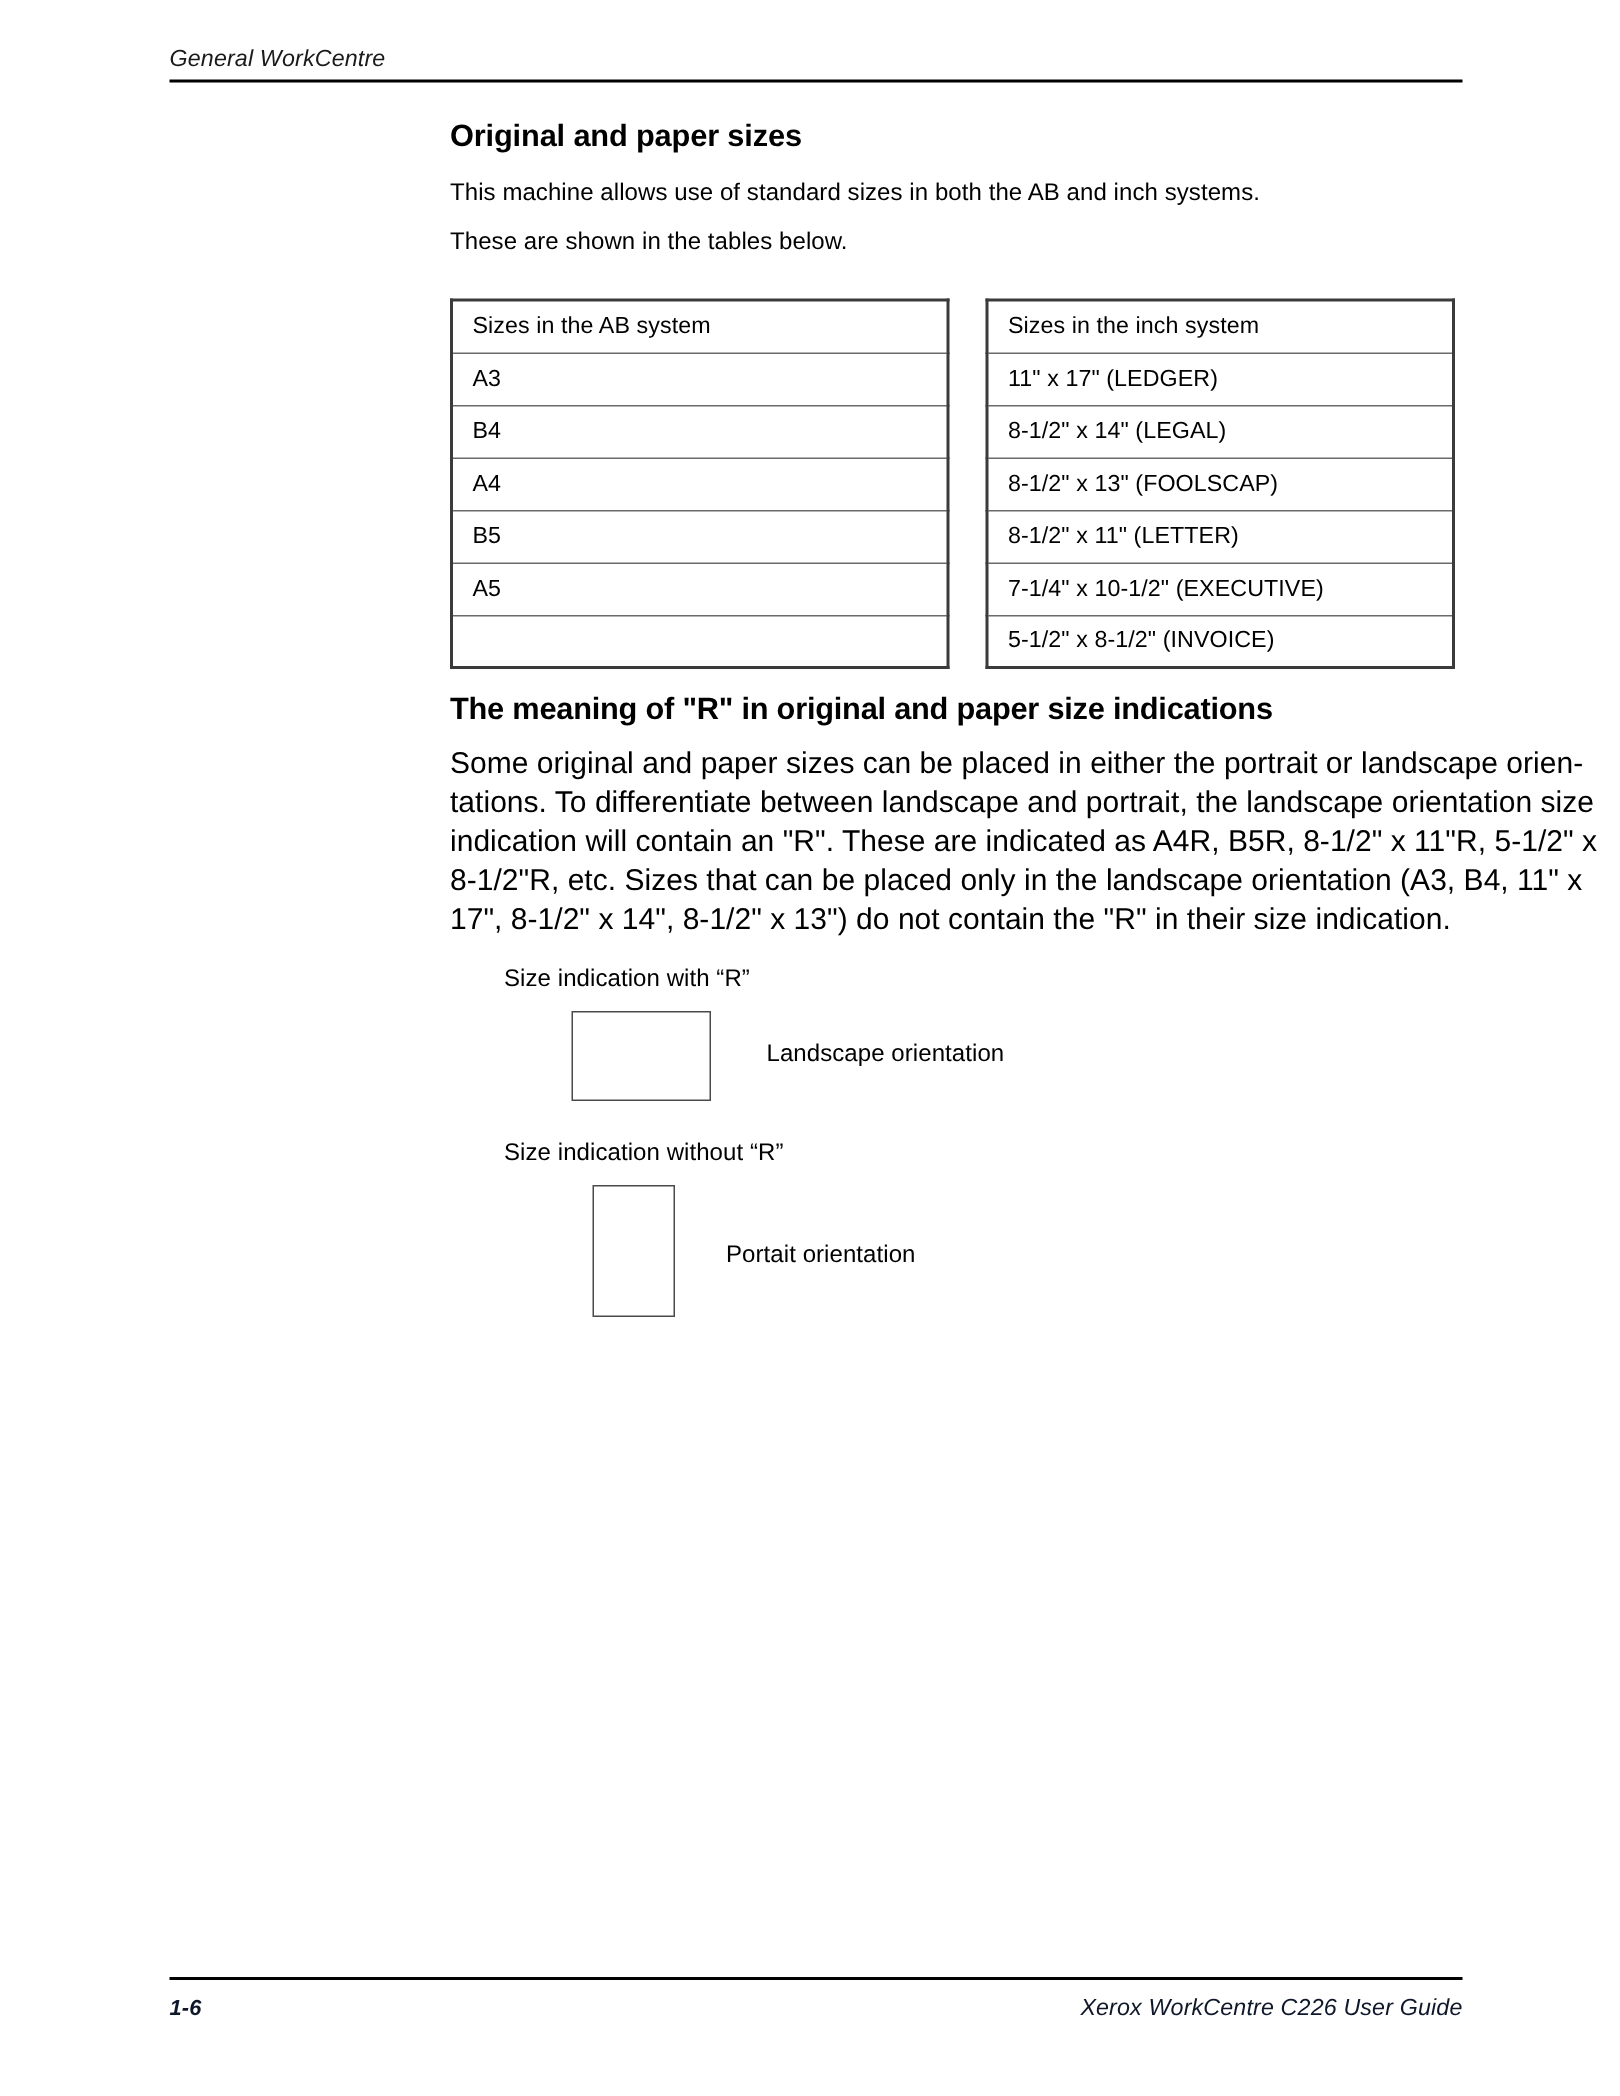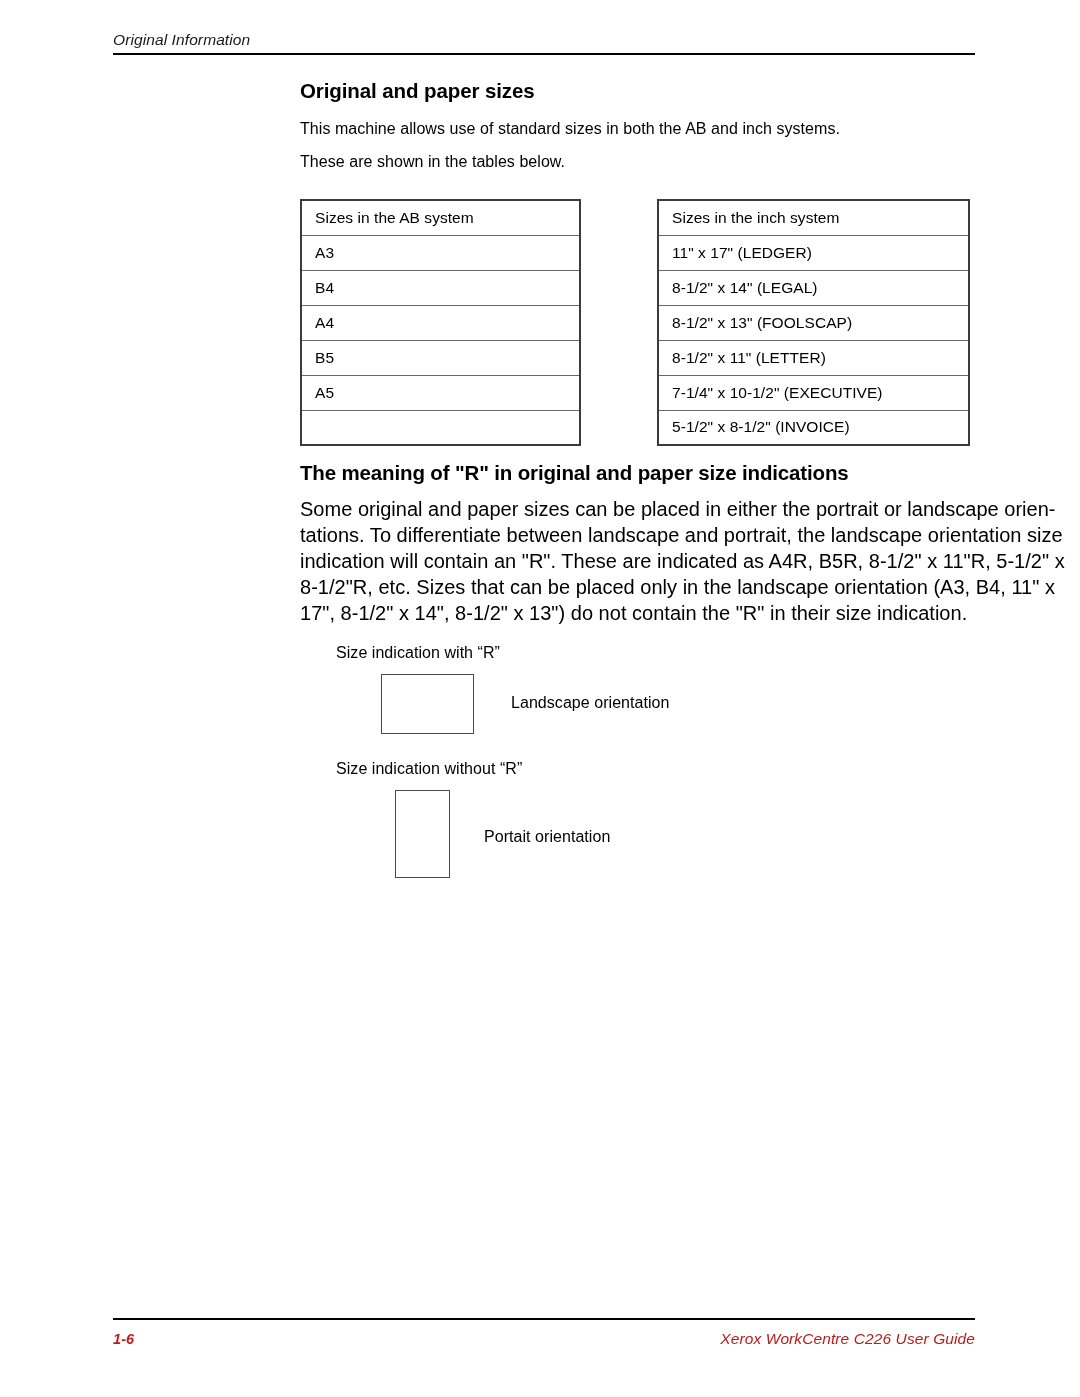--- a/index.html
+++ b/index.html
@@ -75,21 +75,21 @@
     width: 700px;
     height: 246px;
   }
   .size-table {
     position: absolute;
     top: 0;
     border: 2px solid #3b3b3b;
     border-collapse: collapse;
     background: #fff;
   }
-  .size-table.ab    { left: 0px;   width: 281px; }
+  .size-table.ab    { left: 0px;   width: 333px; }
   .size-table.inch  { left: 357px; width: 313px; }
   .size-table tr { height: 35px; }
   .size-table td {
     border-top: 1.4px solid #6a6a6a;
     padding: 0 0 0 13px;
     font-size: 15.5px;
     line-height: 18px;
     letter-spacing: 0.05px;
     vertical-align: middle;
     height: 35px;
@@ -174,32 +174,32 @@
     justify-content: space-between;
     align-items: baseline;
   }
   .footer-page,
   .footer-doc {
     font-style: italic;
     font-weight: bold;
     font-size: 14.5px;
     line-height: 20px;
     letter-spacing: 0.1px;
-    color: #b91c1c;
+    color: #0f172a;
     white-space: nowrap;
   }
   .footer-doc { font-weight: normal; font-size: 15.5px; }
 </style>
 </head>
 <body>
 
 <div class="page">
 
   <div class="header-area">
-    <div class="header-title">Original Information</div>
+    <div class="header-title">General WorkCentre</div>
     <div class="header-rule"></div>
   </div>
 
   <div class="content">
     <h2 class="section-heading">Original and paper sizes</h2>
     <div class="body-line para-1">This machine allows use of standard sizes in both the AB and inch systems.</div>
     <div class="body-line para-2">These are shown in the tables below.</div>
   </div>
 
   <div class="tables">

